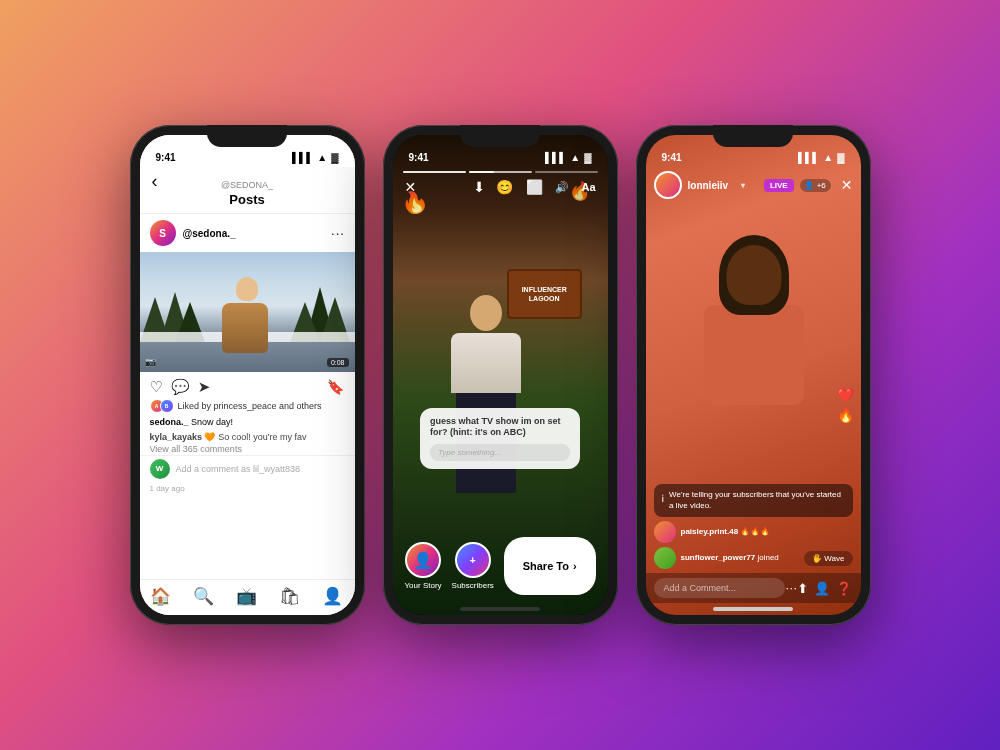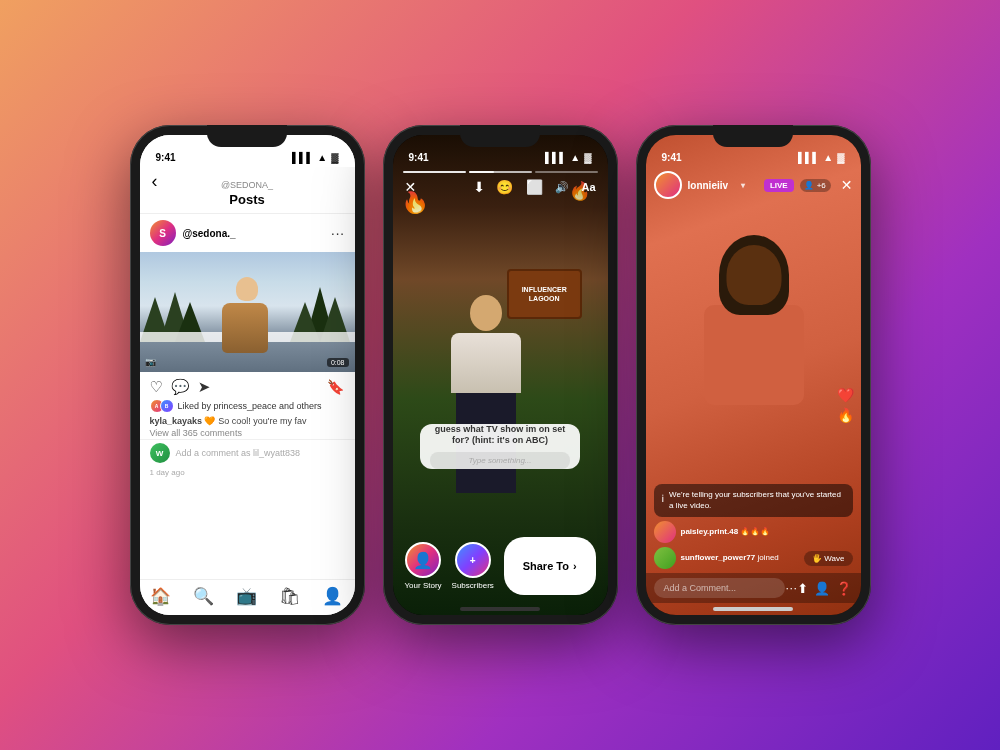--- a/index.html
+++ b/index.html
@@ -264,22 +264,21 @@
     .story-icons-right { display: flex; gap: 12px; align-items: center; }
 
     .question-box {
       position: absolute;
       bottom: 60px;
       left: 50%;
       transform: translateX(-50%);
       width: 160px;
       background: rgba(255,255,255,0.92);
       border-radius: 12px;
-      padding: 0 10px;
-      text-align: center;
+      padding: 8px 10px;
     }
     .question-text { font-size: 9px; color: #333; font-weight: 600; margin-bottom: 5px; line-height: 1.3; }
     .question-input {
       background: rgba(150,150,150,0.2);
       border-radius: 8px;
       padding: 4px 8px;
       font-size: 8px;
       color: #aaa;
       font-style: italic;
     }
@@ -522,20 +521,24 @@
         <div class="mini-avatars">
           <div class="mini-avatar" style="background:linear-gradient(135deg,#f09030,#e03080);">A</div>
           <div class="mini-avatar" style="background:linear-gradient(135deg,#4090ff,#8040ff);">B</div>
         </div>
         <span class="likes-text">
           <span>Liked by princess_peace and others</span>
         </span>
       </div>
     </div>
 
+    <div class="post-caption">
+      <span class="caption-user">sedona._</span>
+      <span> Snow day!</span>
+    </div>
 
     <div class="comment-row">
       <span class="comment-user">kyla_kayaks</span>
       <span>🧡</span>
       <span> So cool! you're my fav</span>
     </div>
 
     <div class="view-comments">
       <span>View all 365 comments</span>
     </div>

